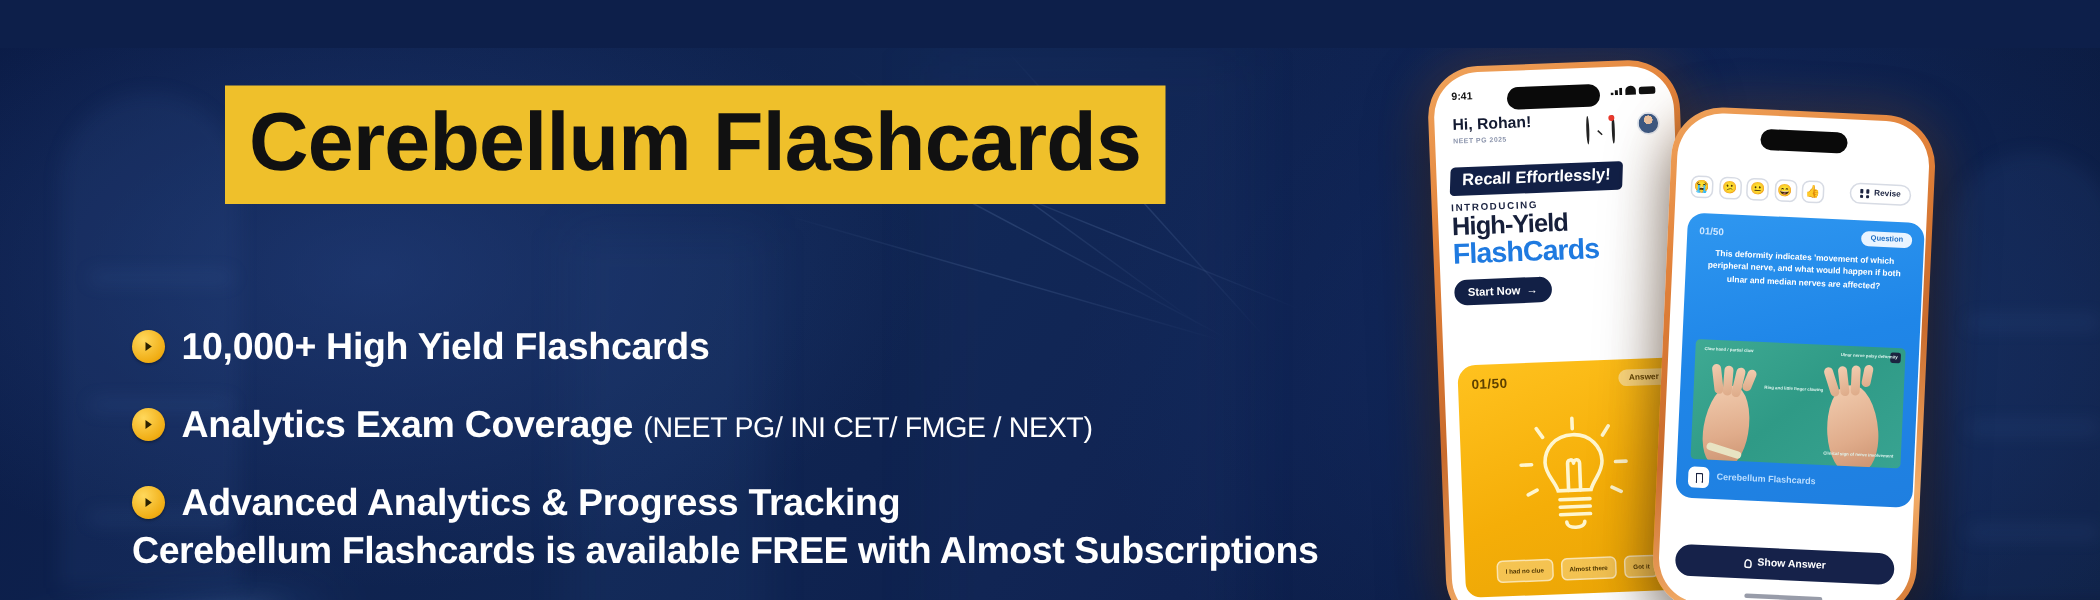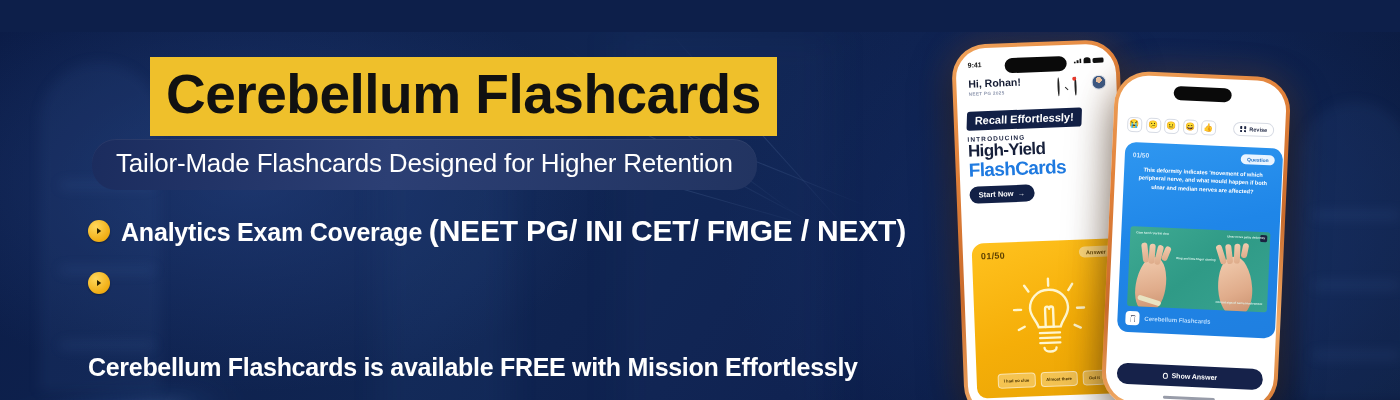--- a/index.html
+++ b/index.html
@@ -87,21 +87,21 @@
   .bullet { display:flex; align-items:center; height:42px; margin-bottom:10px; }
   .bullet-icon {
     width:22px; height:22px; border-radius:50%;
     background:radial-gradient(circle at 35% 30%, #ffd85c 0%, #f0ad14 70%, #d99306 100%);
     display:flex; align-items:center; justify-content:center;
     flex:0 0 22px; margin-right:11px;
     box-shadow:0 1px 2px rgba(0,0,0,.35);
   }
   .bullet-icon svg { display:block; }
   .bullet-text { color:#ffffff; font-size:25px; font-weight:bold; letter-spacing:-0.2px; white-space:nowrap; }
-  .bullet-text .sub { font-weight:bold; font-size:30px; }
+  .bullet-text .sub { font-weight:normal; font-size:19px; }
 
   .note-block { position:absolute; left:88px; top:313px; }
   .note-tag {
     display:inline-block;
     background:#efc02b; color:#111111;
     font-size:19px; font-weight:500;
     padding:3px 9px 4px 9px;
     letter-spacing:.2px;
   }
   .note-text {
@@ -274,46 +274,54 @@
   </div>
   <div class="glow-streak"></div>
   <div class="glow-streak2"></div>
 
   <div class="content">
 
     <div class="title-wrap">
       <span class="title">Cerebellum Flashcards</span>
     </div>
 
-    <div class="subtitle-pill">Tailor-Made Flashcards Designed for Higher Retention</div>
 
     <div class="bullets">
 
+      <div class="bullet">
+        <span class="bullet-icon">
+          <svg width="10" height="10" viewBox="0 0 10 10">
+              <path d="M3 2 L7.2 5 L3 8 Z" fill="#2a2100"></path>
+            </svg>
+        </span>
+        <span class="bullet-text">10,000+ High Yield Flashcards</span>
+      </div>
 
       <div class="bullet">
         <span class="bullet-icon">
           <svg width="10" height="10" viewBox="0 0 10 10">
               <path d="M3 2 L7.2 5 L3 8 Z" fill="#2a2100"></path>
             </svg>
         </span>
         <span class="bullet-text"><span>Analytics Exam Coverage </span><span class="sub">(NEET PG/ INI CET/ FMGE / NEXT)</span></span>
       </div>
 
       <div class="bullet">
         <span class="bullet-icon">
           <svg width="10" height="10" viewBox="0 0 10 10">
               <path d="M3 2 L7.2 5 L3 8 Z" fill="#2a2100"></path>
             </svg>
         </span>
+        <span class="bullet-text">Advanced Analytics &amp; Progress Tracking</span>
       </div>
 
     </div>
 
     <div class="note-block">
-      <div class="note-text">Cerebellum Flashcards is available FREE with Mission Effortlessly</div>
+      <div class="note-text">Cerebellum Flashcards is available FREE with Almost Subscriptions</div>
     </div>
 
   </div>
 
   <div class="phones">
 
     <div class="phone" id="phone1">
       <div class="screen">
         <div class="notch"></div>
 

